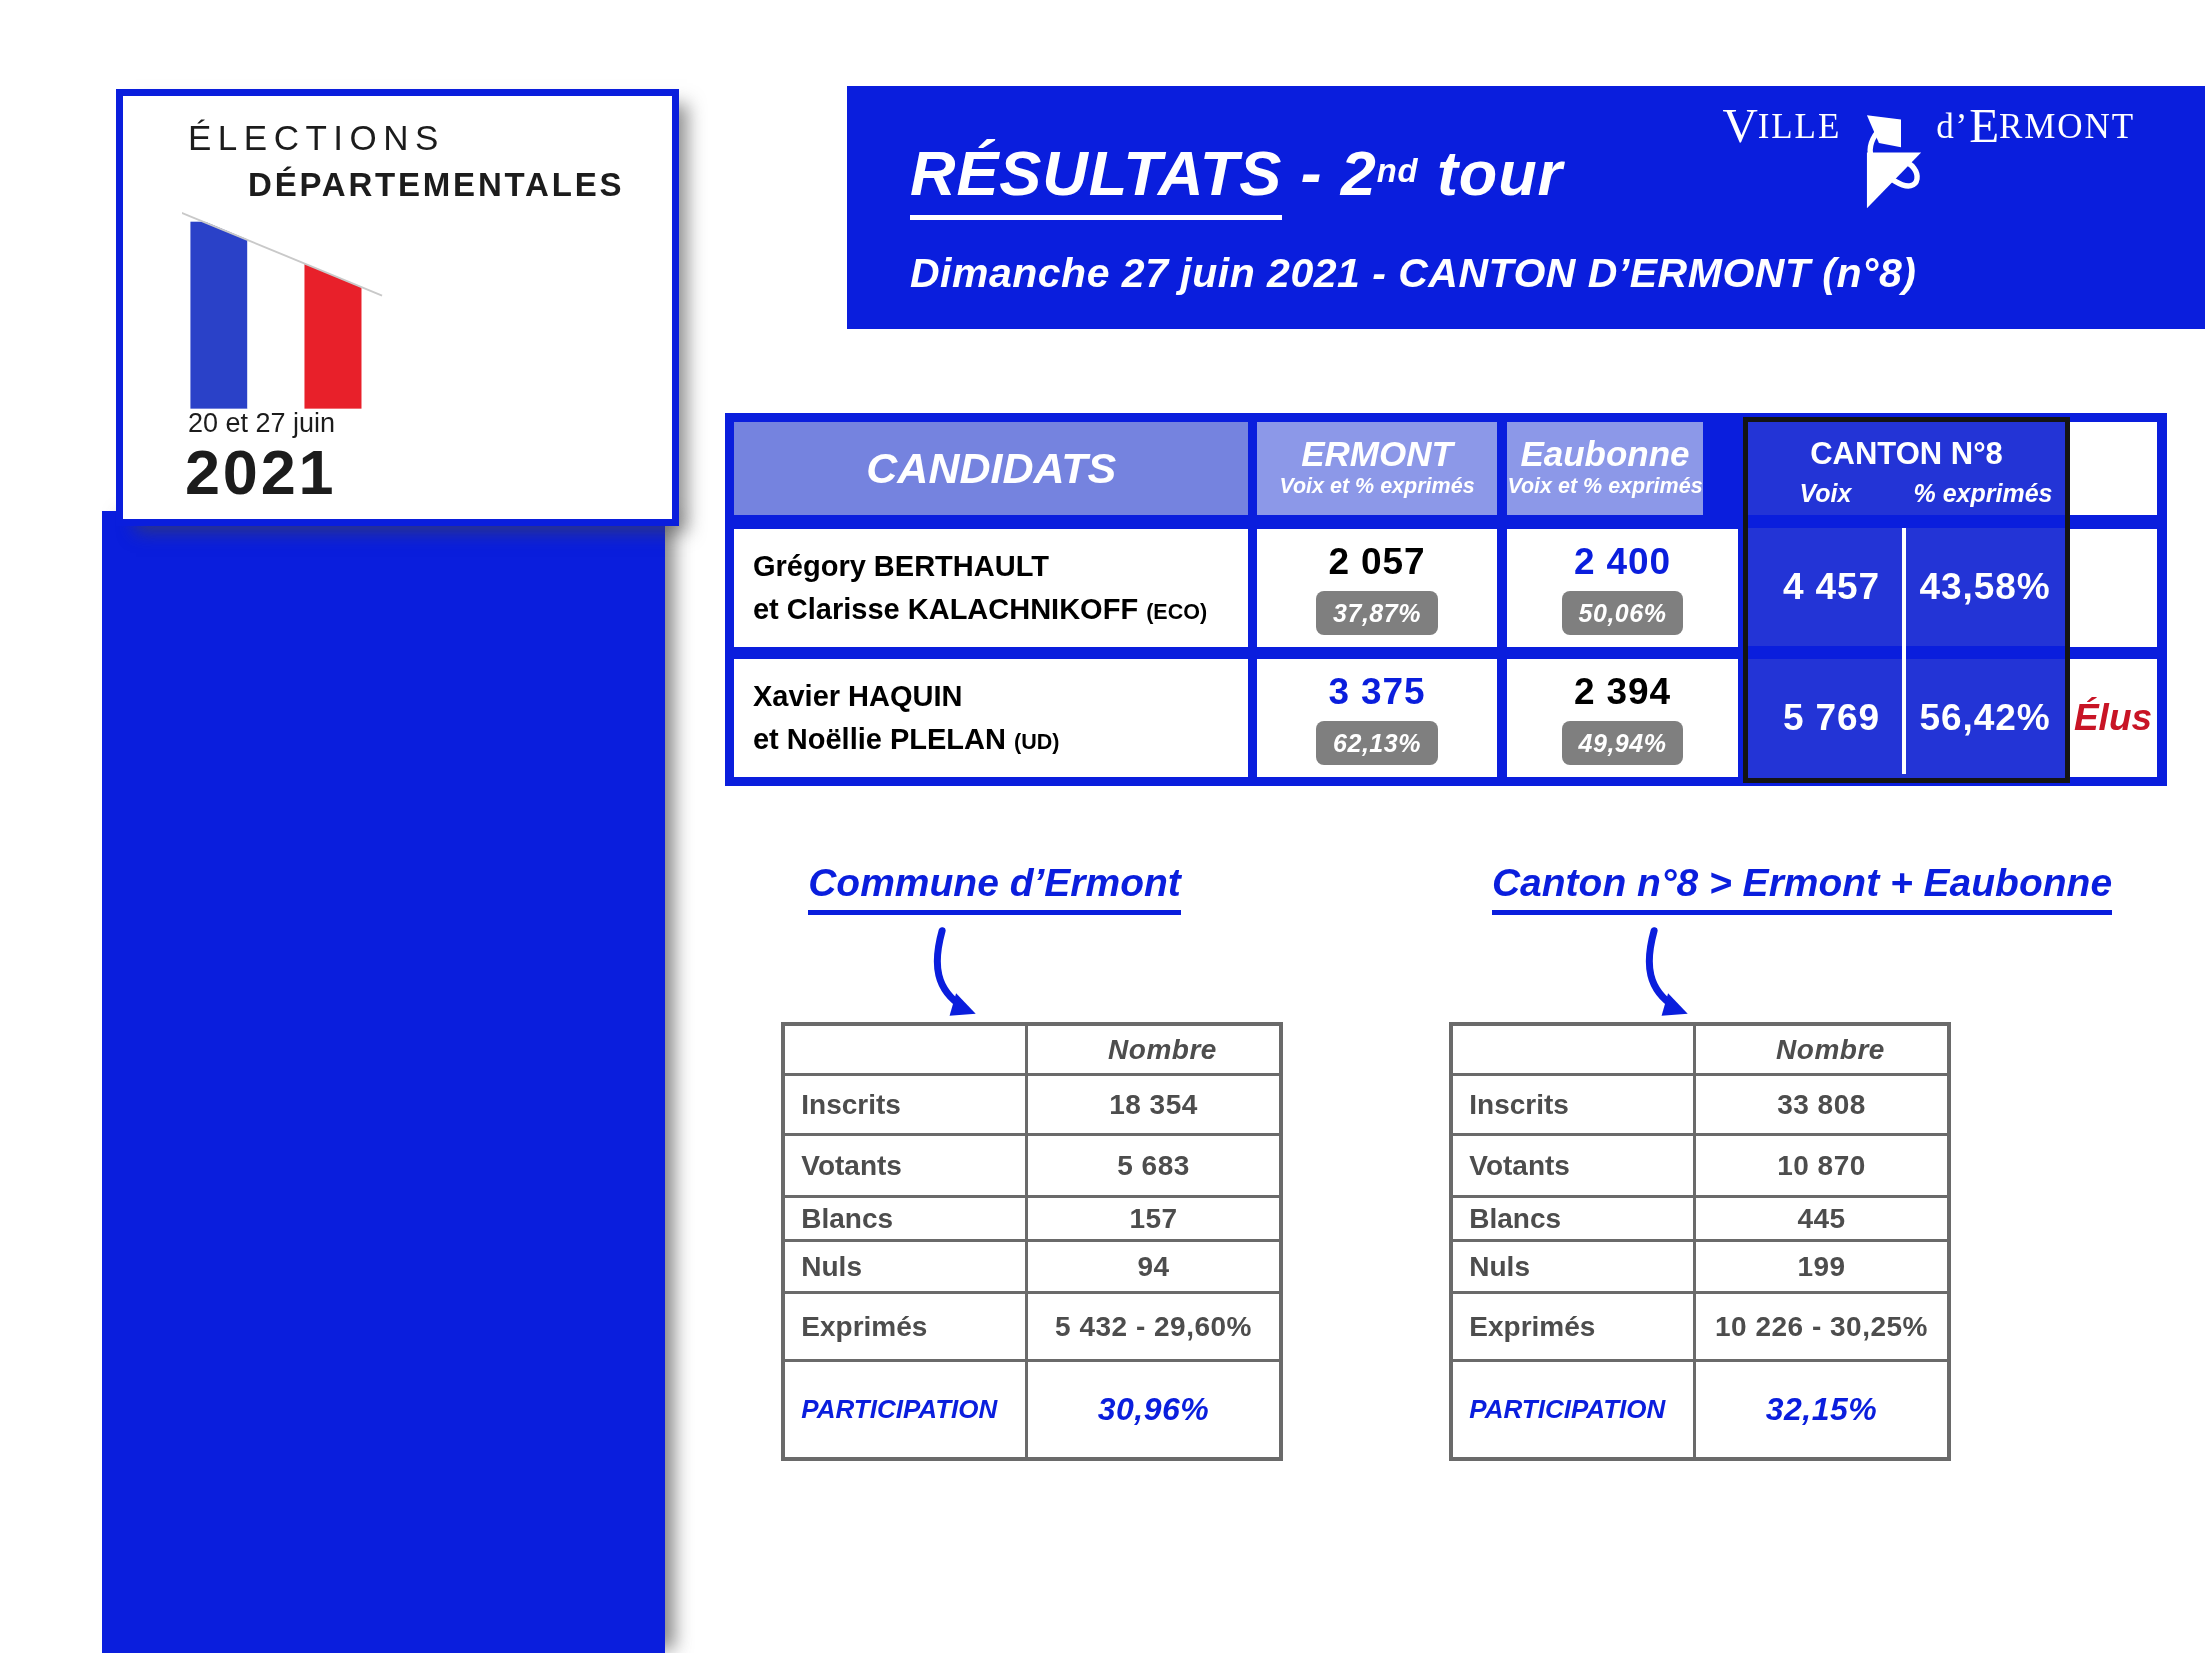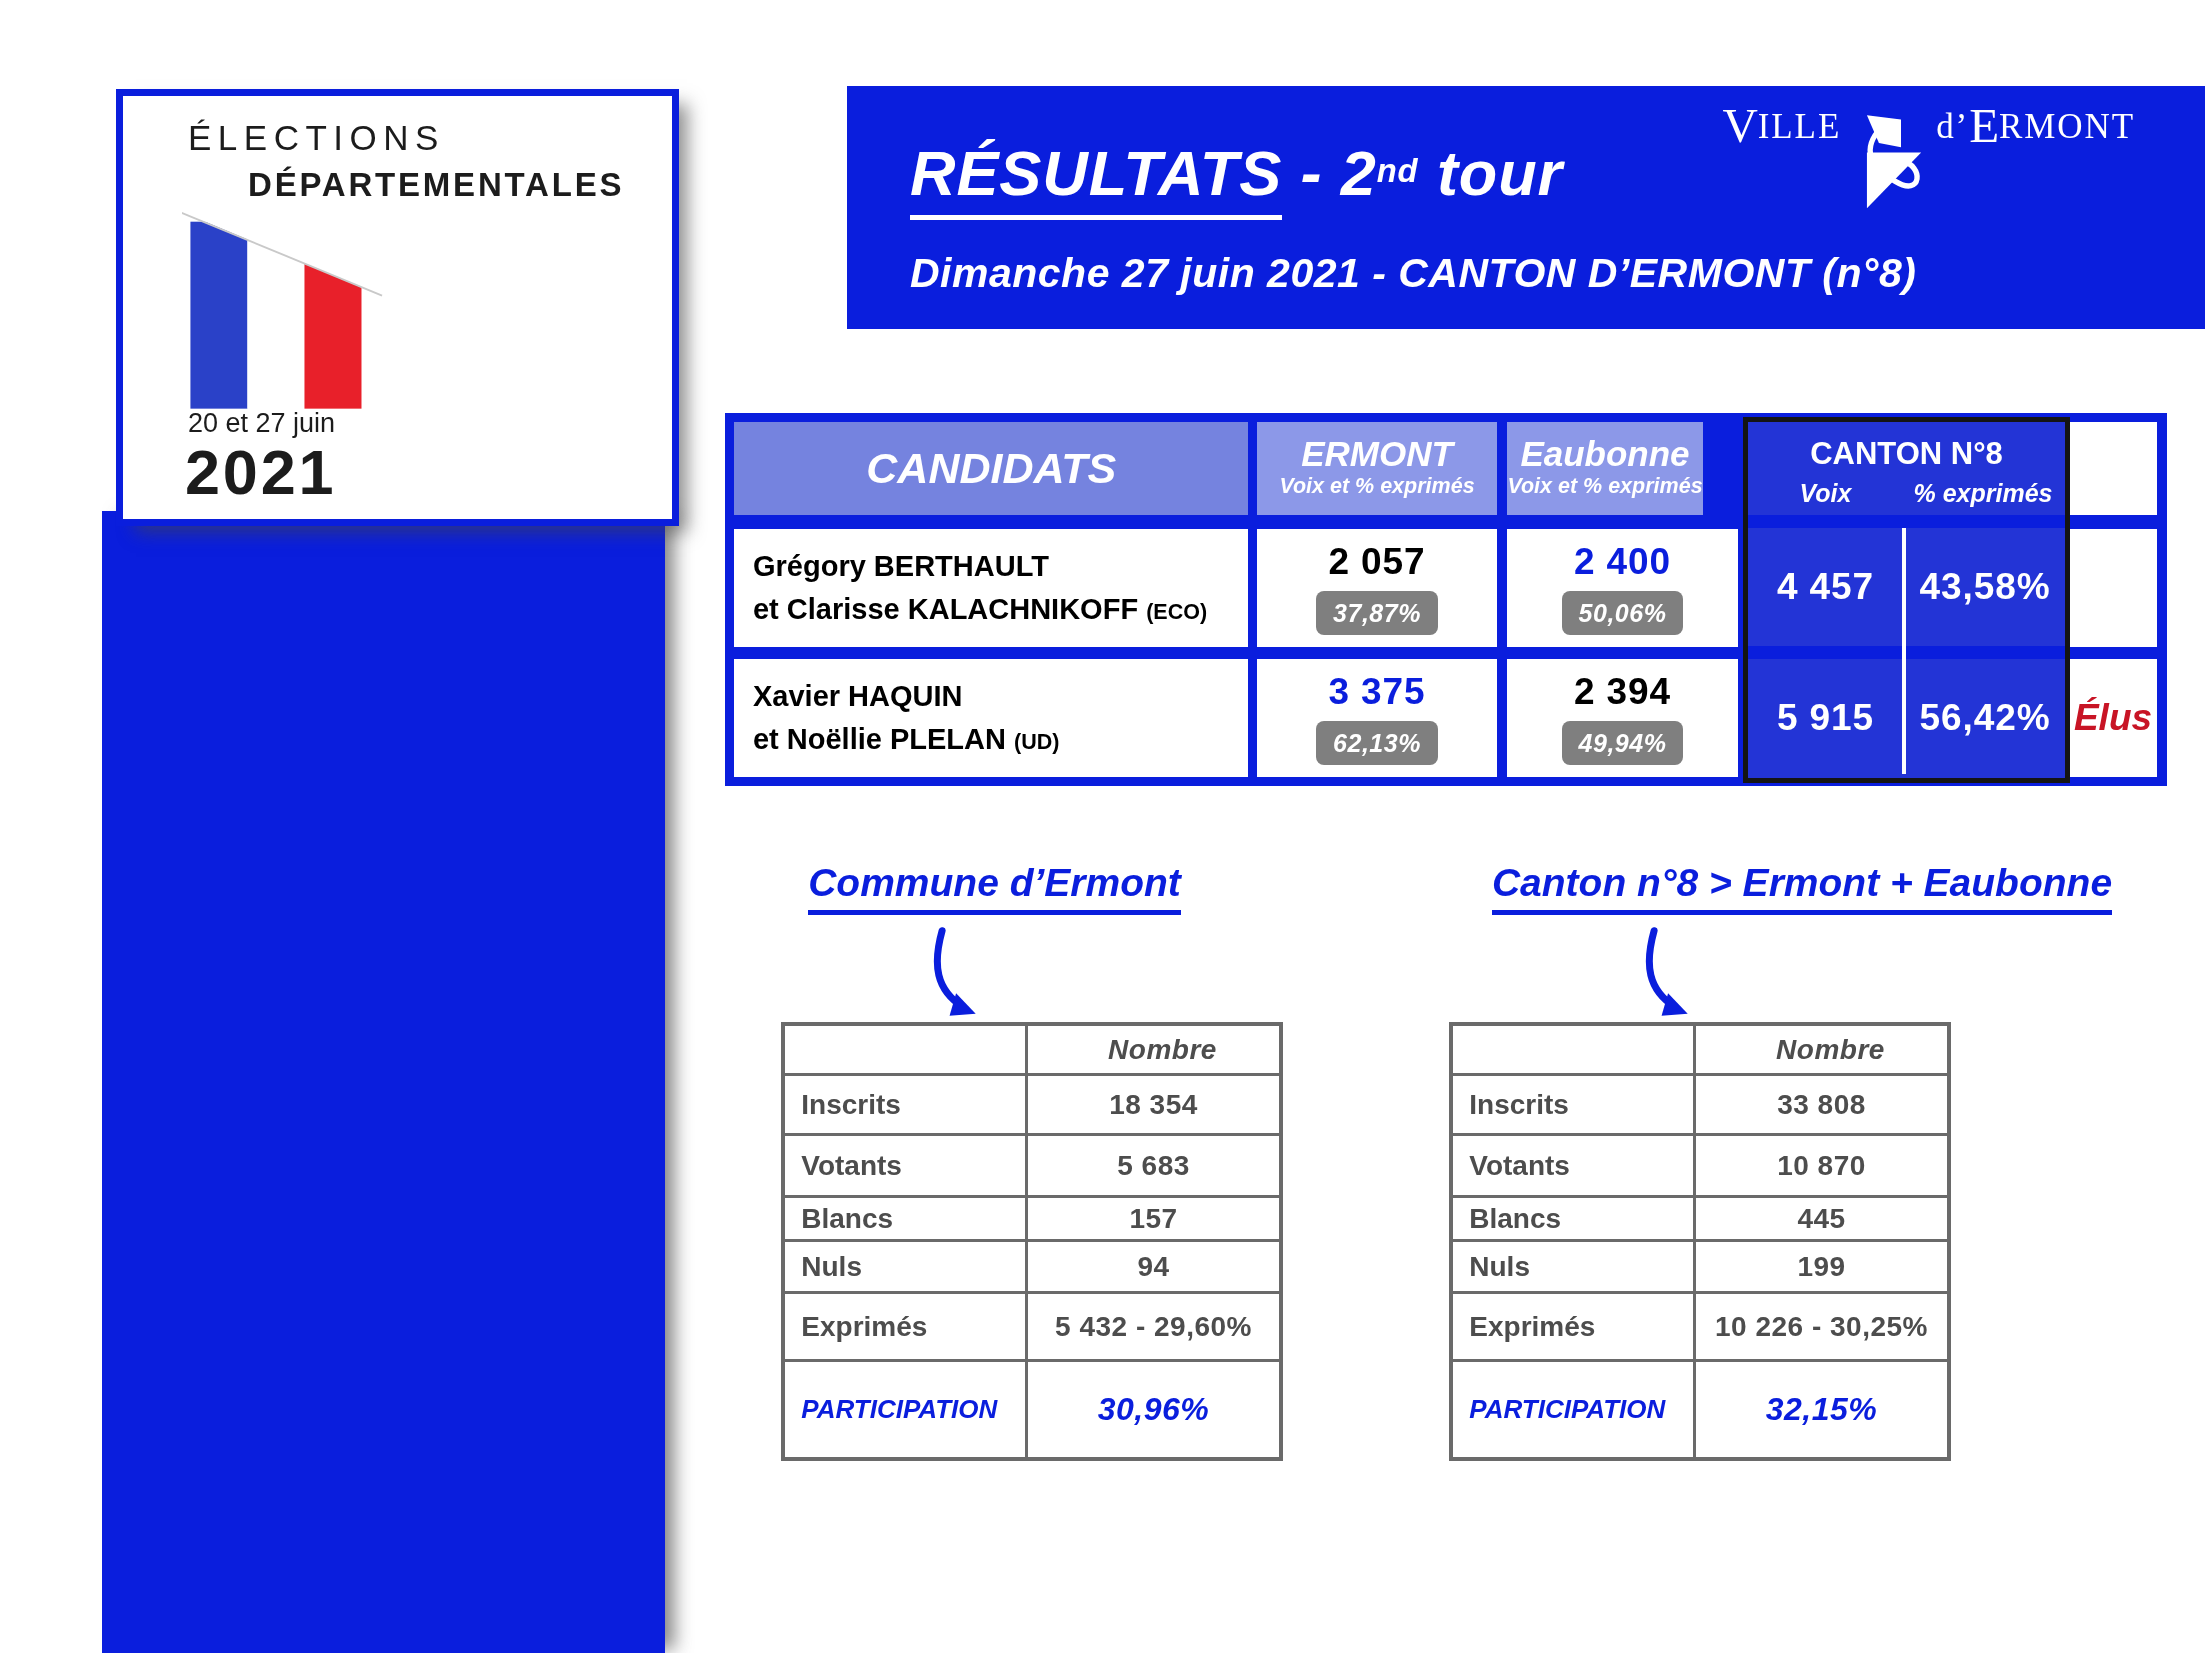--- a/index.html
+++ b/index.html
@@ -76,21 +76,21 @@
   #canton-block .band1{top:93px;} #canton-block .band2{top:224px;}
   #canton-block .vdiv{position:absolute;left:154px;top:106px;width:4.2px;height:246px;background:#ffffff;}
   .canton-title{position:absolute;left:0;right:0;top:14px;text-align:center;
     font-size:31px;font-weight:700;}
   .canton-sub-voix{position:absolute;left:0;width:155px;top:57px;text-align:center;
     font-size:25px;font-weight:700;font-style:italic;}
   .canton-sub-pct{position:absolute;left:155px;width:160px;top:57px;text-align:center;
     font-size:25px;font-weight:700;font-style:italic;}
   .canton-val{position:absolute;display:flex;align-items:center;justify-content:center;
     font-size:37px;font-weight:700;letter-spacing:0.9px;}
-  .cv-voix{left:0;width:155px;} .cv-pct{left:159px;width:156px;}
+  .cv-voix{left:6px;width:155px;} .cv-pct{left:159px;width:156px;}
   .cv-r1{top:106px;height:118px;} .cv-r2{top:237px;height:118px;}
   
   .section-title{position:absolute;text-align:center;color:var(--primary-blue);
     font-size:39px;font-weight:700;font-style:italic;white-space:nowrap;}
   .section-title .u{border-bottom:5.6px solid var(--primary-blue);padding-bottom:4.7px;display:inline-block;}
   #title-commune{left:747px;top:861px;width:495px;}
   #title-canton{left:1438px;top:861px;width:728px;}
   .arrow{position:absolute;}
   #arrow1{left:927px;top:927px;} #arrow2{left:1639px;top:927px;}
   
@@ -199,21 +199,21 @@
 
     <div id="canton-block">
       <div class="band band1"></div>
       <div class="band band2"></div>
       <div class="vdiv"></div>
       <div class="canton-title">CANTON N°8</div>
       <div class="canton-sub-voix">Voix</div>
       <div class="canton-sub-pct">% exprimés</div>
       <div class="canton-val cv-voix cv-r1">4 457</div>
       <div class="canton-val cv-pct cv-r1">43,58%</div>
-      <div class="canton-val cv-voix cv-r2">5 915</div>
+      <div class="canton-val cv-voix cv-r2">5 769</div>
       <div class="canton-val cv-pct cv-r2">56,42%</div>
     </div>
   </div>
 
   <div class="section-title" id="title-commune">
     <span class="u">Commune d’Ermont</span>
   </div>
   <div class="section-title" id="title-canton">
     <span class="u">Canton n°8 &gt; Ermont + Eaubonne</span>
   </div>

